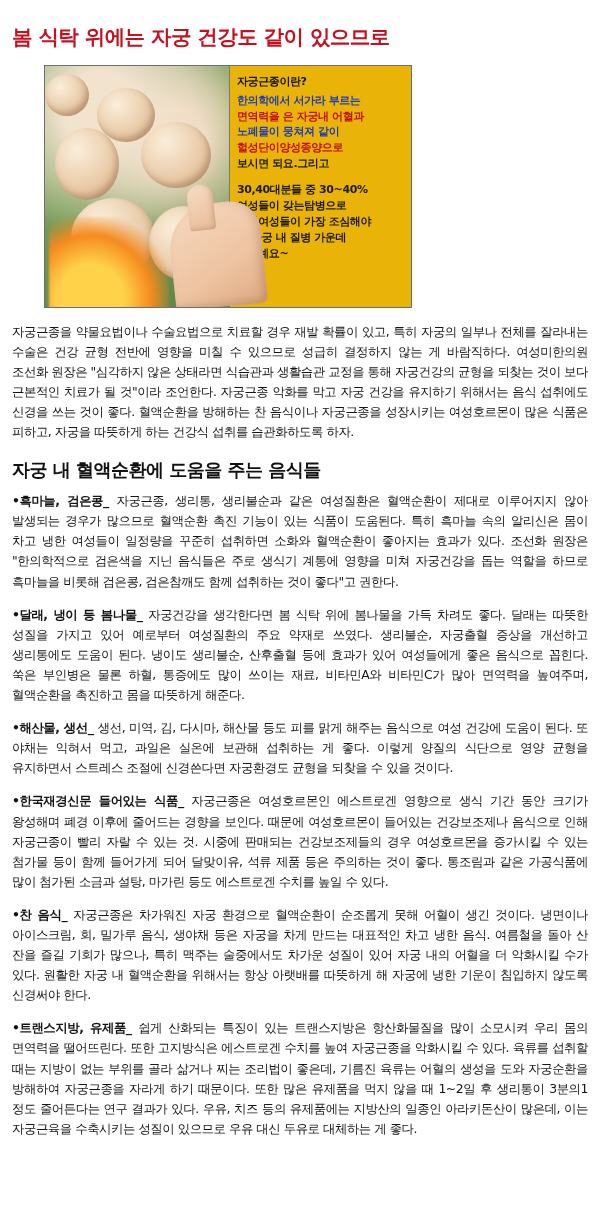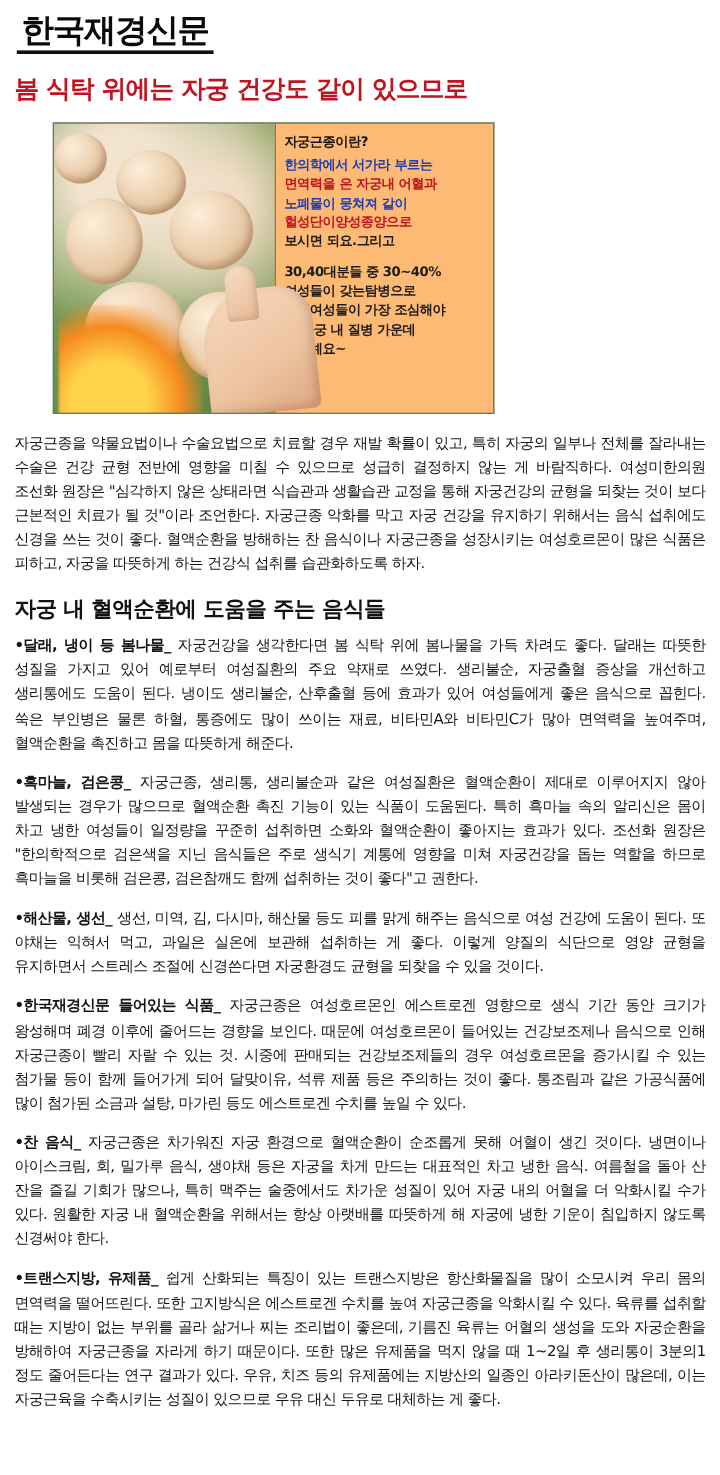--- a/index.html
+++ b/index.html
@@ -85,21 +85,21 @@
     position: absolute;
     left: 4px; bottom: -6px;
     width: 120px; height: 96px;
     background: radial-gradient(ellipse at 35% 85%, #ffd24a 0 30%, #f58a1f 55%, rgba(245,138,31,0) 75%);
     filter: blur(1px);
   }
   .fig-right {
     position: absolute;
     right: 0; top: 0;
     width: 182px; height: 100%;
-    background: #fdba74;
+    background: #eab308;
     border-left: 1px solid #7a7a6a;
     box-sizing: border-box;
     padding: 8px 7px;
     overflow: hidden;
   }
   .fig-right .t {
     font-family: "DejaVu Sans", "Liberation Sans", sans-serif;
     font-weight: bold;
     font-size: 11px;
     line-height: 1.45;
@@ -159,23 +159,20 @@
   p.item .lead {
     font-weight: bold;
   }
 </style>
 </head>
 <body>
 
 <div class="page">
 
   
-  <div class="masthead">
-    <span class="logo-text">한국재경신문</span>
-  </div>
 
   
   <h1 class="headline">봄 식탁 위에는 자궁 건강도 같이 있으므로</h1>
 
   
   <div class="figure-wrap">
     <div class="figure">
       <div class="fig-left">
         <div class="blob b6"></div>
         <div class="blob b2"></div>
@@ -202,26 +199,26 @@
     </div>
   </div>
 
   
   <p class="body">자궁근종을 약물요법이나 수술요법으로 치료할 경우 재발 확률이 있고, 특히 자궁의 일부나 전체를 잘라내는 수술은 건강 균형 전반에 영향을 미칠 수 있으므로 성급히 결정하지 않는 게 바람직하다. 여성미한의원 조선화 원장은 "심각하지 않은 상태라면 식습관과 생활습관 교정을 통해 자궁건강의 균형을 되찾는 것이 보다 근본적인 치료가 될 것"이라 조언한다. 자궁근종 악화를 막고 자궁 건강을 유지하기 위해서는 음식 섭취에도 신경을 쓰는 것이 좋다. 혈액순환을 방해하는 찬 음식이나 자궁근종을 성장시키는 여성호르몬이 많은 식품은 피하고, 자궁을 따뜻하게 하는 건강식 섭취를 습관화하도록 하자.</p>
 
   
   <h3 class="sub">자궁 내 혈액순환에 도움을 주는 음식들</h3>
 
   <p class="item">
+    <span class="lead">•흑마늘, 검은콩_ </span><span>자궁근종, 생리통, 생리불순과 같은 여성질환은 혈액순환이 제대로 이루어지지 않아 발생되는 경우가 많으므로 혈액순환 촉진 기능이 있는 식품이 도움된다. 특히 흑마늘 속의 알리신은 몸이 차고 냉한 여성들이 일정량을 꾸준히 섭취하면 소화와 혈액순환이 좋아지는 효과가 있다. 조선화 원장은 "한의학적으로 검은색을 지닌 음식들은 주로 생식기 계통에 영향을 미쳐 자궁건강을 돕는 역할을 하므로 흑마늘을 비롯해 검은콩, 검은참깨도 함께 섭취하는 것이 좋다"고 권한다.</span>
+  </p>
+  <p class="item">
     <span class="lead">•달래, 냉이 등 봄나물_ </span><span>자궁건강을 생각한다면 봄 식탁 위에 봄나물을 가득 차려도 좋다. 달래는 따뜻한 성질을 가지고 있어 예로부터 여성질환의 주요 약재로 쓰였다. 생리불순, 자궁출혈 증상을 개선하고 생리통에도 도움이 된다. 냉이도 생리불순, 산후출혈 등에 효과가 있어 여성들에게 좋은 음식으로 꼽힌다. 쑥은 부인병은 물론 하혈, 통증에도 많이 쓰이는 재료, 비타민A와 비타민C가 많아 면역력을 높여주며, 혈액순환을 촉진하고 몸을 따뜻하게 해준다.</span>
   </p>
   <p class="item">
-    <span class="lead">•흑마늘, 검은콩_ </span><span>자궁근종, 생리통, 생리불순과 같은 여성질환은 혈액순환이 제대로 이루어지지 않아 발생되는 경우가 많으므로 혈액순환 촉진 기능이 있는 식품이 도움된다. 특히 흑마늘 속의 알리신은 몸이 차고 냉한 여성들이 일정량을 꾸준히 섭취하면 소화와 혈액순환이 좋아지는 효과가 있다. 조선화 원장은 "한의학적으로 검은색을 지닌 음식들은 주로 생식기 계통에 영향을 미쳐 자궁건강을 돕는 역할을 하므로 흑마늘을 비롯해 검은콩, 검은참깨도 함께 섭취하는 것이 좋다"고 권한다.</span>
-  </p>
-  <p class="item">
     <span class="lead">•해산물, 생선_ </span><span>생선, 미역, 김, 다시마, 해산물 등도 피를 맑게 해주는 음식으로 여성 건강에 도움이 된다. 또 야채는 익혀서 먹고, 과일은 실온에 보관해 섭취하는 게 좋다. 이렇게 양질의 식단으로 영양 균형을 유지하면서 스트레스 조절에 신경쓴다면 자궁환경도 균형을 되찾을 수 있을 것이다.</span>
   </p>
 
   
 
   <p class="item">
     <span class="lead">•한국재경신문 들어있는 식품_ </span><span>자궁근종은 여성호르몬인 에스트로겐 영향으로 생식 기간 동안 크기가 왕성해며 폐경 이후에 줄어드는 경향을 보인다. 때문에 여성호르몬이 들어있는 건강보조제나 음식으로 인해 자궁근종이 빨리 자랄 수 있는 것. 시중에 판매되는 건강보조제들의 경우 여성호르몬을 증가시킬 수 있는 첨가물 등이 함께 들어가게 되어 달맞이유, 석류 제품 등은 주의하는 것이 좋다. 통조림과 같은 가공식품에 많이 첨가된 소금과 설탕, 마가린 등도 에스트로겐 수치를 높일 수 있다.</span>
   </p>
   <p class="item">
     <span class="lead">•찬 음식_ </span><span>자궁근종은 차가워진 자궁 환경으로 혈액순환이 순조롭게 못해 어혈이 생긴 것이다. 냉면이나 아이스크림, 회, 밀가루 음식, 생야채 등은 자궁을 차게 만드는 대표적인 차고 냉한 음식. 여름철을 돌아 산 잔을 즐길 기회가 많으나, 특히 맥주는 술중에서도 차가운 성질이 있어 자궁 내의 어혈을 더 악화시킬 수가 있다. 원활한 자궁 내 혈액순환을 위해서는 항상 아랫배를 따뜻하게 해 자궁에 냉한 기운이 침입하지 않도록 신경써야 한다.</span>

